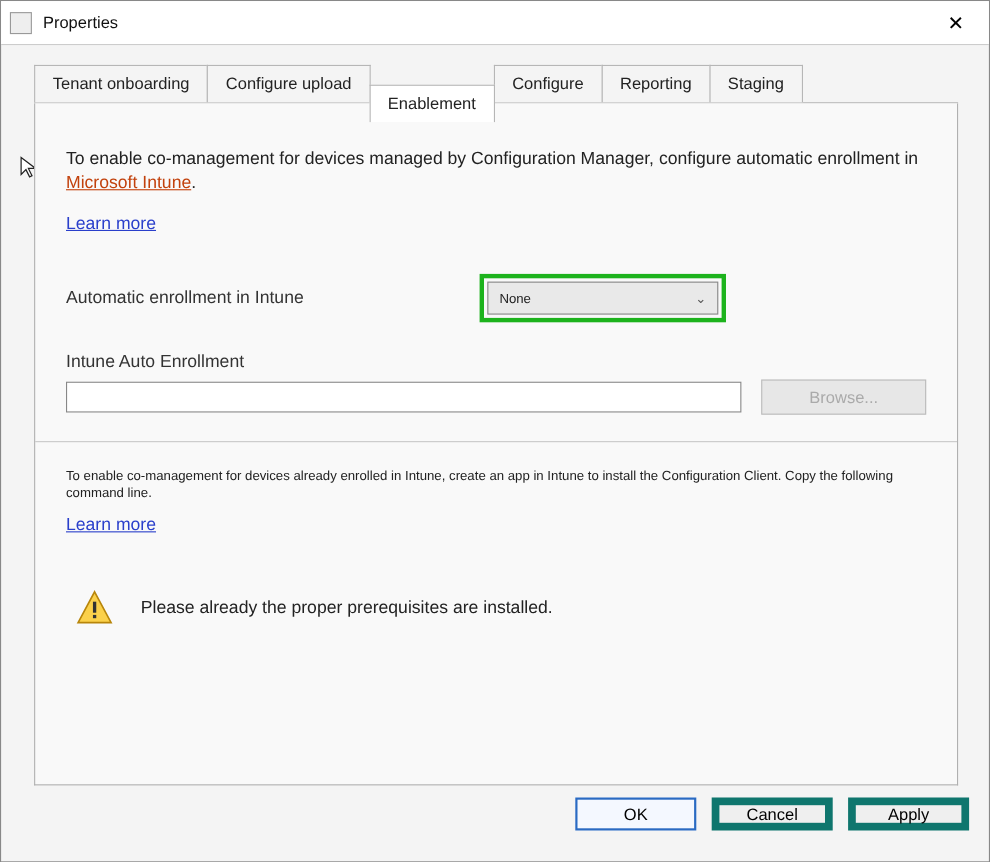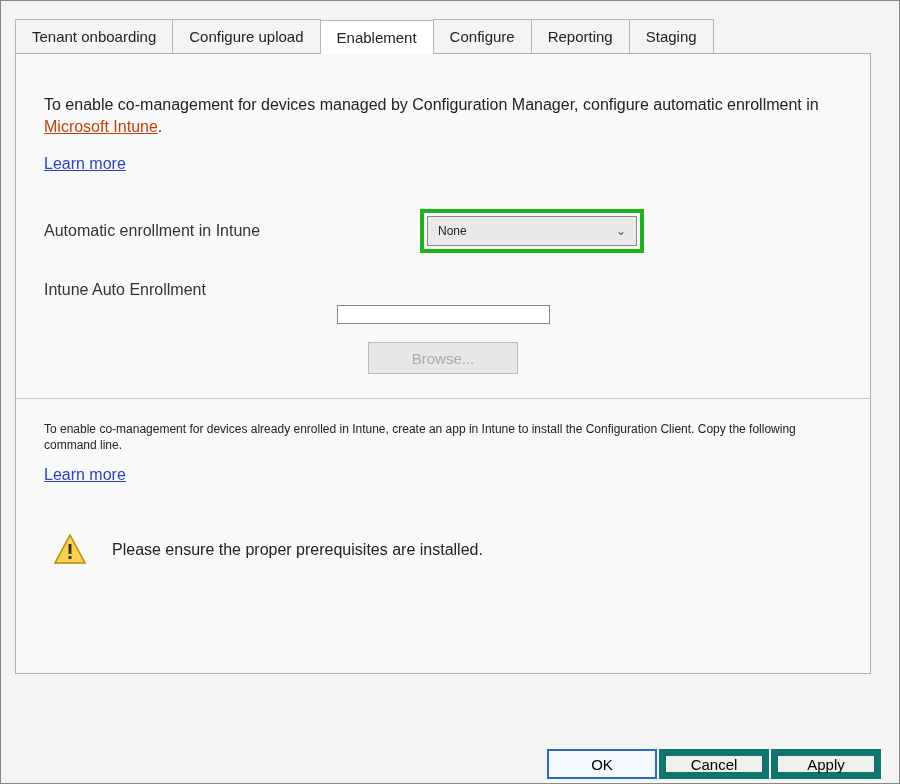--- a/index.html
+++ b/index.html
@@ -42,40 +42,41 @@
       width: 44px;
       height: 100%;
       display: flex;
       align-items: center;
       justify-content: center;
       font-size: 18px;
       cursor: pointer;
     }
     .content {
       padding: 18px 28px 0 14px;
+      margin-left: 16px;
     }
     .tabs {
       display: flex;
       border-bottom: 1px solid #b0b0b0;
       position: relative;
     }
     .tab {
       padding: 8px 16px;
       border: 1px solid #b6b6b6;
       border-bottom: none;
       background: #f4f4f4;
       font-size: 15px;
       color: #222;
       margin-right: -1px;
       cursor: pointer;
       position: relative;
     }
     .tab.active {
       background: #fff;
-      top: 1px;
+      top: 18px;
       z-index: 2;
     }
     .tab-body {
       border: 1px solid #b0b0b0;
       border-top: none;
       background: #f9f9f9;
       padding: 40px 28px 12px 28px;
       min-height: 620px;
       position: relative;
     }
@@ -140,21 +141,20 @@
     .section2-label {
       font-size: 16px;
       color: #333;
       margin-top: 28px;
     }
     .input-row {
       display: flex;
       align-items: center;
       margin-top: 6px;
       gap: 18px;
-      flex-direction: column;
     }
     .text-input {
       flex: 1;
       height: 28px;
       border: 1px solid #888;
       background: #fff;
       padding: 0 6px;
       font-size: 15px;
     }
     .browse-btn {
@@ -189,41 +189,48 @@
       margin-right: 24px;
       margin-left: 8px;
     }
     .warn-text {
       font-size: 16px;
       color: #222;
     }
     .button-bar {
       position: absolute;
       right: 18px;
-      bottom: 4px;
-      display: flex;
-      gap: 2px;
+      bottom: 28px;
+      display: flex;
+      gap: 14px;
     }
     .btn {
       width: 110px;
       height: 30px;
       border: 7px solid #0f766e;
       background: #efefef;
       font-size: 15px;
       cursor: pointer;
     }
     .btn.primary {
       border: 2px solid #2a6ac2;
       background: #f4f8ff;
     }
   </style>
 </head>
 <body>
 
 <div class="window">
+  <div class="titlebar">
+    <span class="titlebar-icon"></span>
+    <span class="titlebar-title">Properties</span>
+    <div class="close-btn">
+      <span>✕</span>
+    </div>
+  </div>
 
   <span class="cursor-icon">
     <svg width="22" height="22" viewBox="0 0 20 20">
         <path d="M2 2 L2 16 L6 12 L9 18 L11 17 L8 11 L14 11 Z" fill="#fff" stroke="#222" stroke-width="1"></path>
       </svg>
   </span>
 
   <div class="content">
     <div class="tabs">
       <div class="tab">Tenant onboarding</div>
@@ -264,21 +271,21 @@
       <a class="learnmore learnmore2">Learn more</a>
 
       <div class="warn-row">
         <span class="warn-icon">
           <svg viewBox="0 0 36 36" width="36" height="36">
             <path d="M18 3 L33 31 L3 31 Z" fill="#fbd14b" stroke="#b8860b" stroke-width="1.5"></path>
             <rect x="16.5" y="12" width="3" height="10" fill="#333"></rect>
             <rect x="16.5" y="24" width="3" height="3" fill="#333"></rect>
           </svg>
         </span>
-        <span class="warn-text">Please ensure the proper prerequisites are installed.</span>
+        <span class="warn-text">Please already the proper prerequisites are installed.</span>
       </div>
 
     </div>
   </div>
 
   <div class="button-bar">
     <button class="btn primary">OK</button>
     <button class="btn">Cancel</button>
     <button class="btn">Apply</button>
   </div>

